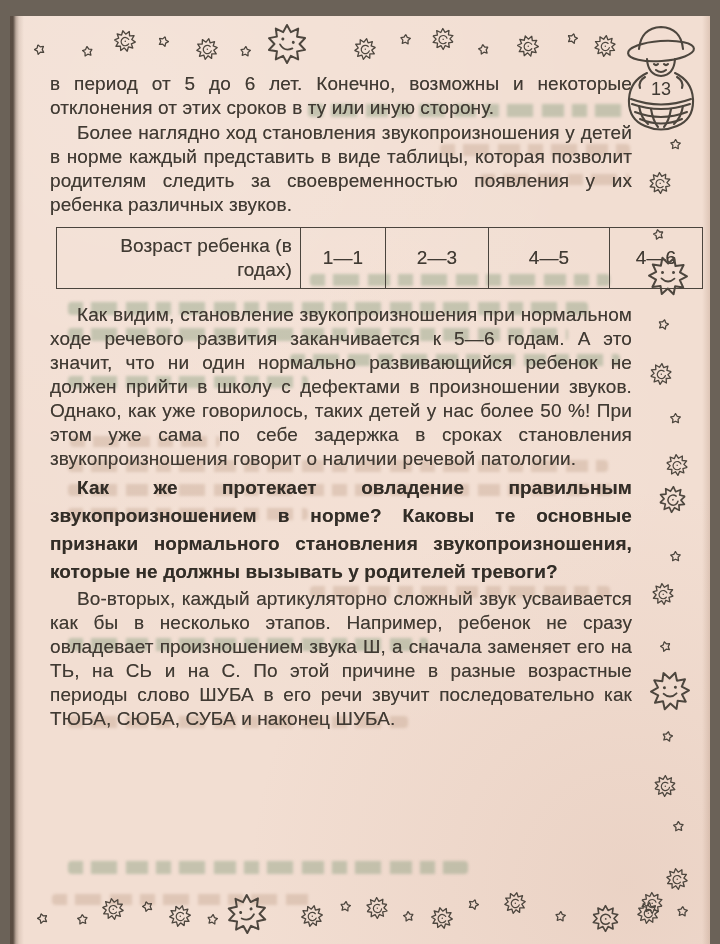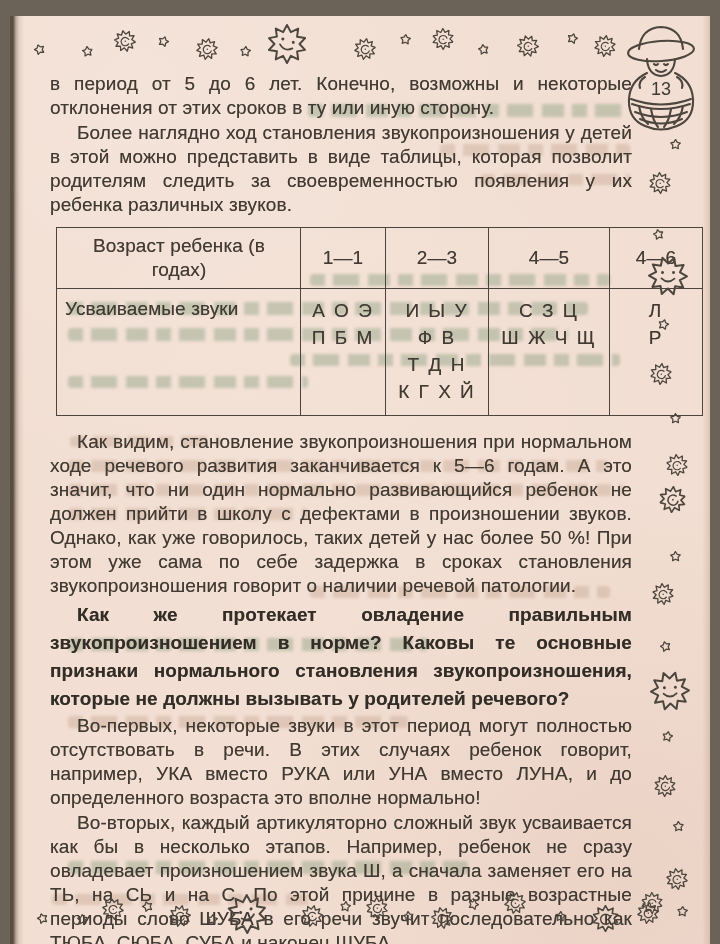--- a/index.html
+++ b/index.html
@@ -56,21 +56,21 @@
     font-size:19px;
     color:#403a33;
     padding:6px 8px;
   }
   td.c0{width:226px;text-align:left;padding-left:10px;}
   td.c1{width:68px;}
   td.c2{width:86px;}
   td.c3{width:104px;}
   td.c4{width:76px;}
   tr.hdr td{height:30px;vertical-align:middle;text-align:center;}
-  tr.hdr td.c0{text-align:center;padding-left:9px;}
+  tr.hdr td.c0{text-align:right;padding-left:9px;}
   tr.snd td{height:112px;vertical-align:top;padding-top:8px;}
   tr.snd td.c0{vertical-align:top;}
   td.sounds{
     text-align:center;
     white-space:pre-line;
     letter-spacing:2px;
     line-height:27px;
   }
 
   .corner-girl{position:absolute;left:600px;top:6px;width:102px;height:112px;z-index:6;text-align:right;}
@@ -129,50 +129,36 @@
       <div class="bleed t" style="left: 58px; top: 492px; width: 240px; height: 12px;"></div>
       <div class="bleed t" style="left: 300px; top: 570px; width: 300px; height: 12px;"></div>
       <div class="bleed g" style="left: 58px; top: 622px; width: 360px; height: 13px;"></div>
       <div class="bleed t" style="left: 58px; top: 700px; width: 340px; height: 12px;"></div>
       <div class="bleed g" style="left: 58px; top: 845px; width: 400px; height: 13px;"></div>
       <div class="bleed t" style="left: 42px; top: 878px; width: 260px; height: 11px;"></div>
     </div>
 
   <div class="content">
     <p>в период от 5 до 6 лет. Конечно, возможны и некоторые отклонения от этих сроков в ту или иную сторону.</p>
-    <p class="indent">Более наглядно ход становления звукопроизношения у детей в этой можно представить в виде таблицы, которая позволит родителям следить за своевременностью появления у их ребенка различных звуков.</p>
+    <p class="indent">Более наглядно ход становления звукопроизношения у детей в норме каждый представить в виде таблицы, которая позволит родителям следить за своевременностью появления у их ребенка различных звуков.</p>
 
     <table class="stable">
       <tbody>
           <tr class="hdr">
         <td class="c0">Возраст ребенка (в годах)</td>
         <td class="c1">1—1</td>
         <td class="c2">2—3</td>
         <td class="c3">4—5</td>
         <td class="c4">4—6</td>
       </tr>
-      <tr class="snd">
-        <td class="c0">Усваиваемые звуки</td>
-        <td class="c1 sounds">А О Э
-П Б М</td>
-        <td class="c2 sounds">И Ы У
-Ф В
-Т Д Н
-К Г Х Й</td>
-        <td class="c3 sounds">С З Ц
-Ш Ж Ч Щ</td>
-        <td class="c4 sounds">Л
-Р</td>
-      </tr>
     </tbody>
       </table>
 
     <p class="indent">Как видим, становление звукопроизношения при нормальном ходе речевого развития заканчивается к 5—6 годам. А это значит, что ни один нормально развивающийся ребенок не должен прийти в школу с дефектами в произношении звуков. Однако, как уже говорилось, таких детей у нас более 50 %! При этом уже сама по себе задержка в сроках становления звукопроизношения говорит о наличии речевой патологии.</p>
-    <p class="indent bold-q">Как же протекает овладение правильным звукопроизношением в норме? Каковы те основные признаки нормального становления звукопроизношения, которые не должны вызывать у родителей речевого?</p>
-    <p class="indent">Во-первых, некоторые звуки в этот период могут полностью отсутствовать в речи. В этих случаях ребенок говорит, например, УКА вместо РУКА или УНА вместо ЛУНА, и до определенного возраста это вполне нормально!</p>
+    <p class="indent bold-q">Как же протекает овладение правильным звукопроизношением в норме? Каковы те основные признаки нормального становления звукопроизношения, которые не должны вызывать у родителей тревоги?</p>
     <p class="indent">Во-вторых, каждый артикуляторно сложный звук усваивается как бы в несколько этапов. Например, ребенок не сразу овладевает произношением звука Ш, а сначала заменяет его на ТЬ, на СЬ и на С. По этой причине в разные возрастные периоды слово ШУБА в его речи звучит последовательно как ТЮБА, СЮБА, СУБА и наконец ШУБА.</p>
   </div>
 
   <div class="corner-girl">
     <svg viewBox="0 0 100 112">
       <g fill="none" stroke="#4d463e" stroke-width="2.1" stroke-linecap="round">
         <path d="M28,27 Q30,6 50,5 Q70,6 72,27"></path>
         <ellipse cx="50" cy="29" rx="33" ry="10" transform="rotate(-4 50 29)"></ellipse>
         <path d="M36,37 Q37,53 50,54 Q63,53 64,37"></path>
         <path d="M43,42 q2,2.2 4,0"></path>

